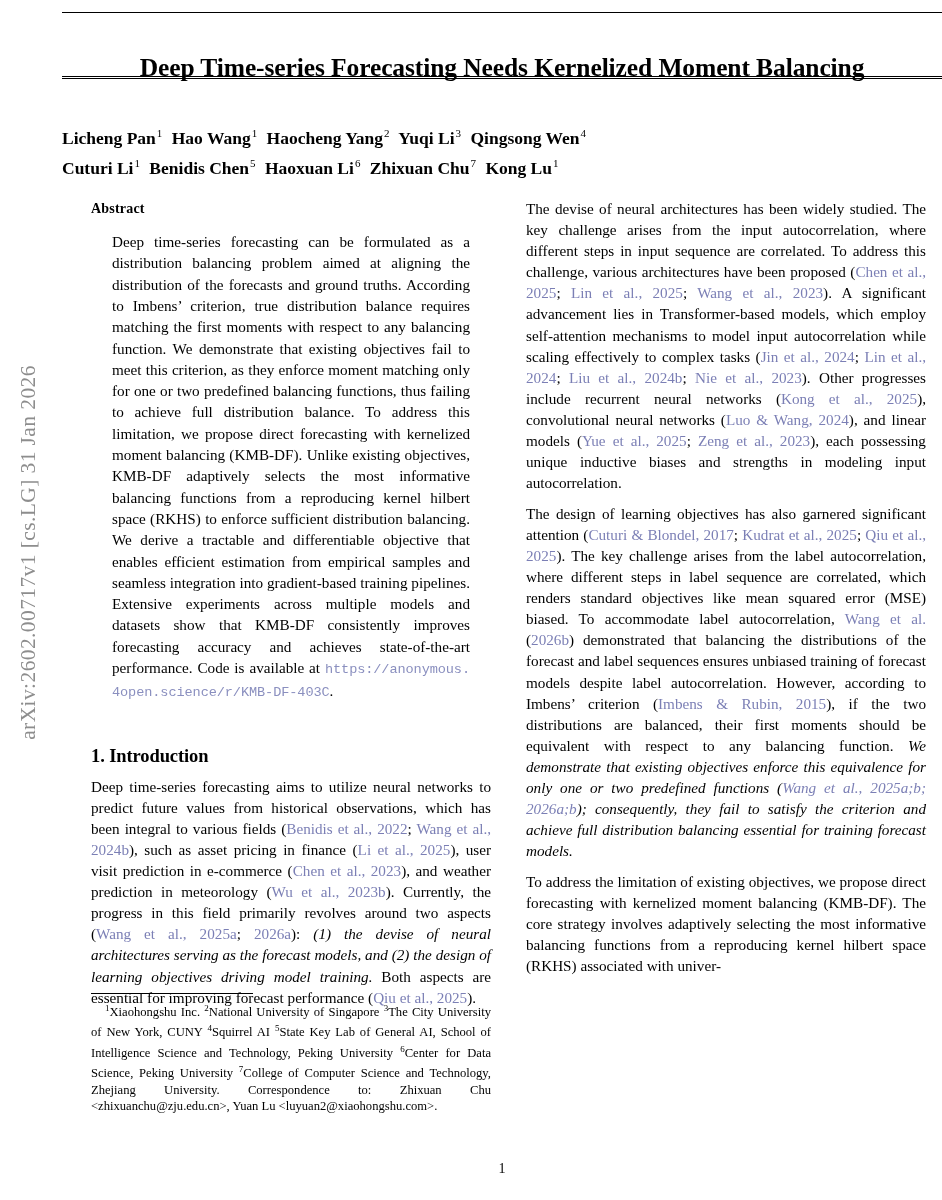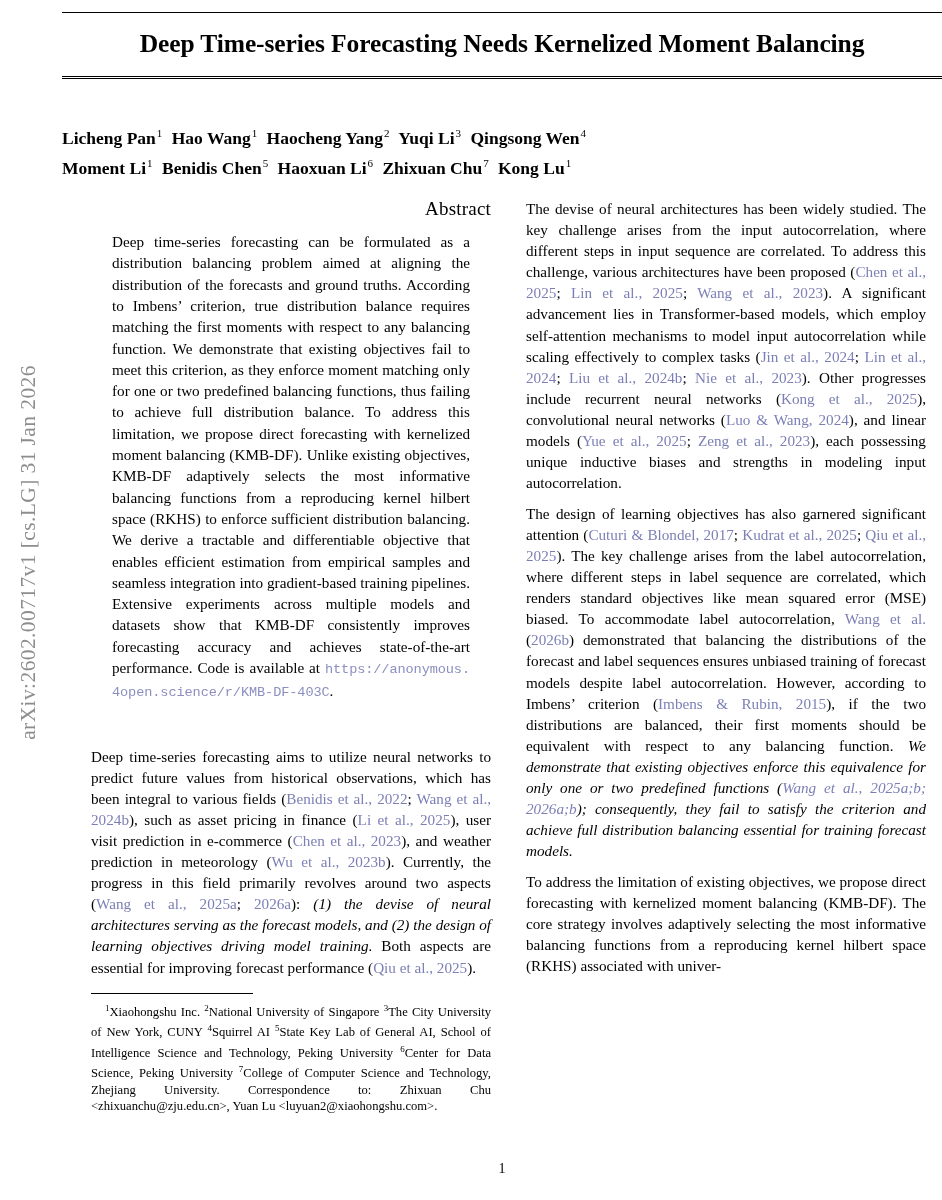--- a/index.html
+++ b/index.html
@@ -63,21 +63,21 @@
     left: 0;
     top: 76px;
     width: 880px;
     border-top: 1px solid #000;
     border-bottom: 1px solid #000;
     height: 1px;
   }
   #paper-title {
     position: absolute;
     left: 0;
-    top: 12px;
+    top: 36px;
     width: 880px;
     text-align: center;
     font-size: 25.5px;
     font-weight: bold;
     letter-spacing: -0.1px;
     line-height: 30px;
   }
 
   
   #authors {
@@ -107,23 +107,23 @@
     top: 198px;
     width: 400px;
     font-size: 15.2px;
     line-height: 21.1px;
     text-align: justify;
   }
   #col-left  { left: 29px; }
   #col-right { left: 464px; }
 
   .abstract-head {
-    text-align: right;
-    font-size: 19px;
-    font-weight: normal;
+    text-align: left;
+    font-size: 14px;
+    font-weight: bold;
     margin: 0 0 10px 0;
     letter-spacing: 0.2px;
   }
   .abstract-body {
     margin: 12px;
     padding: 0 9px 0 9px;
     text-align: justify;
     font-size: 15.2px;
     line-height: 21.3px;
   }
@@ -202,35 +202,36 @@
 
     <div id="authors">
       <div>
         <span class="author"><span>Licheng Pan</span><span class="sup">1</span></span>
         <span class="author"><span>Hao Wang</span><span class="sup">1</span></span>
         <span class="author"><span>Haocheng Yang</span><span class="sup">2</span></span>
         <span class="author"><span>Yuqi Li</span><span class="sup">3</span></span>
         <span class="author"><span>Qingsong Wen</span><span class="sup">4</span></span>
       </div>
       <div>
-        <span class="author"><span>Moment Li</span><span class="sup">1</span></span>
+        <span class="author"><span>Cuturi Li</span><span class="sup">1</span></span>
         <span class="author"><span>Benidis Chen</span><span class="sup">5</span></span>
         <span class="author"><span>Haoxuan Li</span><span class="sup">6</span></span>
         <span class="author"><span>Zhixuan Chu</span><span class="sup">7</span></span>
         <span class="author"><span>Kong Lu</span><span class="sup">1</span></span>
       </div>
     </div>
 
     <div class="col" id="col-left">
 
       <div class="abstract-head">Abstract</div>
       <p class="abstract-body"><span>Deep time-series forecasting can be formulated as a distribution balancing problem aimed at aligning the distribution of the forecasts and ground truths. According to Imbens’ criterion, true distribution balance requires matching the first moments with respect to any balancing function. We demonstrate that existing objectives fail to meet this criterion, as they enforce moment matching only for one or two predefined balancing functions, thus failing to achieve full distribution balance. To address this limitation, we propose direct forecasting with kernelized moment balancing (KMB-DF). Unlike existing objectives, KMB-DF adaptively selects the most informative balancing functions from a reproducing kernel hilbert space (RKHS) to enforce sufficient distribution balancing. We derive a tractable and differentiable objective that enables efficient estimation from empirical samples and seamless integration into gradient-based training pipelines. Extensive experiments across multiple models and datasets show that KMB-DF consistently improves forecasting accuracy and achieves state-of-the-art performance. Code is available at </span><span class="link">https://anonymous.4open.science/r/KMB-DF-403C</span><span>.</span></p>
 
       <div style="height:30px"></div>
 
+      <div class="section-head">1. Introduction</div>
 
       <p class="para"><span>Deep time-series forecasting aims to utilize neural networks to predict future values from historical observations, which has been integral to various fields (</span><span class="cite">Benidis et al., 2022</span><span>; </span><span class="cite">Wang et al., 2024b</span><span>), such as asset pricing in finance (</span><span class="cite">Li et al., 2025</span><span>), user visit prediction in e-commerce (</span><span class="cite">Chen et al., 2023</span><span>), and weather prediction in meteorology (</span><span class="cite">Wu et al., 2023b</span><span>). Currently, the progress in this field primarily revolves around two aspects (</span><span class="cite">Wang et al., 2025a</span><span>; </span><span class="cite">2026a</span><span>): </span><span class="it">(1) the devise of neural architectures serving as the forecast models, and (2) the design of learning objectives driving model training.</span><span> Both aspects are essential for improving forecast performance (</span><span class="cite">Qiu et al., 2025</span><span>).</span></p>
 
     </div>
 
     <div class="col" id="col-right">
 
       <p class="para"><span>The devise of neural architectures has been widely studied. The key challenge arises from the input autocorrelation, where different steps in input sequence are correlated. To address this challenge, various architectures have been proposed (</span><span class="cite">Chen et al., 2025</span><span>; </span><span class="cite">Lin et al., 2025</span><span>; </span><span class="cite">Wang et al., 2023</span><span>). A significant advancement lies in Transformer-based models, which employ self-attention mechanisms to model input autocorrelation while scaling effectively to complex tasks (</span><span class="cite">Jin et al., 2024</span><span>; </span><span class="cite">Lin et al., 2024</span><span>; </span><span class="cite">Liu et al., 2024b</span><span>; </span><span class="cite">Nie et al., 2023</span><span>). Other progresses include recurrent neural networks (</span><span class="cite">Kong et al., 2025</span><span>), convolutional neural networks (</span><span class="cite">Luo &amp; Wang, 2024</span><span>), and linear models (</span><span class="cite">Yue et al., 2025</span><span>; </span><span class="cite">Zeng et al., 2023</span><span>), each possessing unique inductive biases and strengths in modeling input autocorrelation.</span></p>
 
       <p class="para"><span>The design of learning objectives has also garnered significant attention (</span><span class="cite">Cuturi &amp; Blondel, 2017</span><span>; </span><span class="cite">Kudrat et al., 2025</span><span>; </span><span class="cite">Qiu et al., 2025</span><span>). The key challenge arises from the label autocorrelation, where different steps in label sequence are correlated, which renders standard objectives like mean squared error (MSE) biased. To accommodate label autocorrelation, </span><span class="cite">Wang et al.</span><span> (</span><span class="cite">2026b</span><span>) demonstrated that balancing the distributions of the forecast and label sequences ensures unbiased training of forecast models despite label autocorrelation. However, according to Imbens’ criterion (</span><span class="cite">Imbens &amp; Rubin, 2015</span><span>), if the two distributions are balanced, their first moments should be equivalent with respect to any balancing function. </span><span class="it">We demonstrate that existing objectives enforce this equivalence for only one or two predefined functions (</span><span class="cite it">Wang et al., 2025a;b; 2026a;b</span><span class="it">); consequently, they fail to satisfy the criterion and achieve full distribution balancing essential for training forecast models.</span></p>

